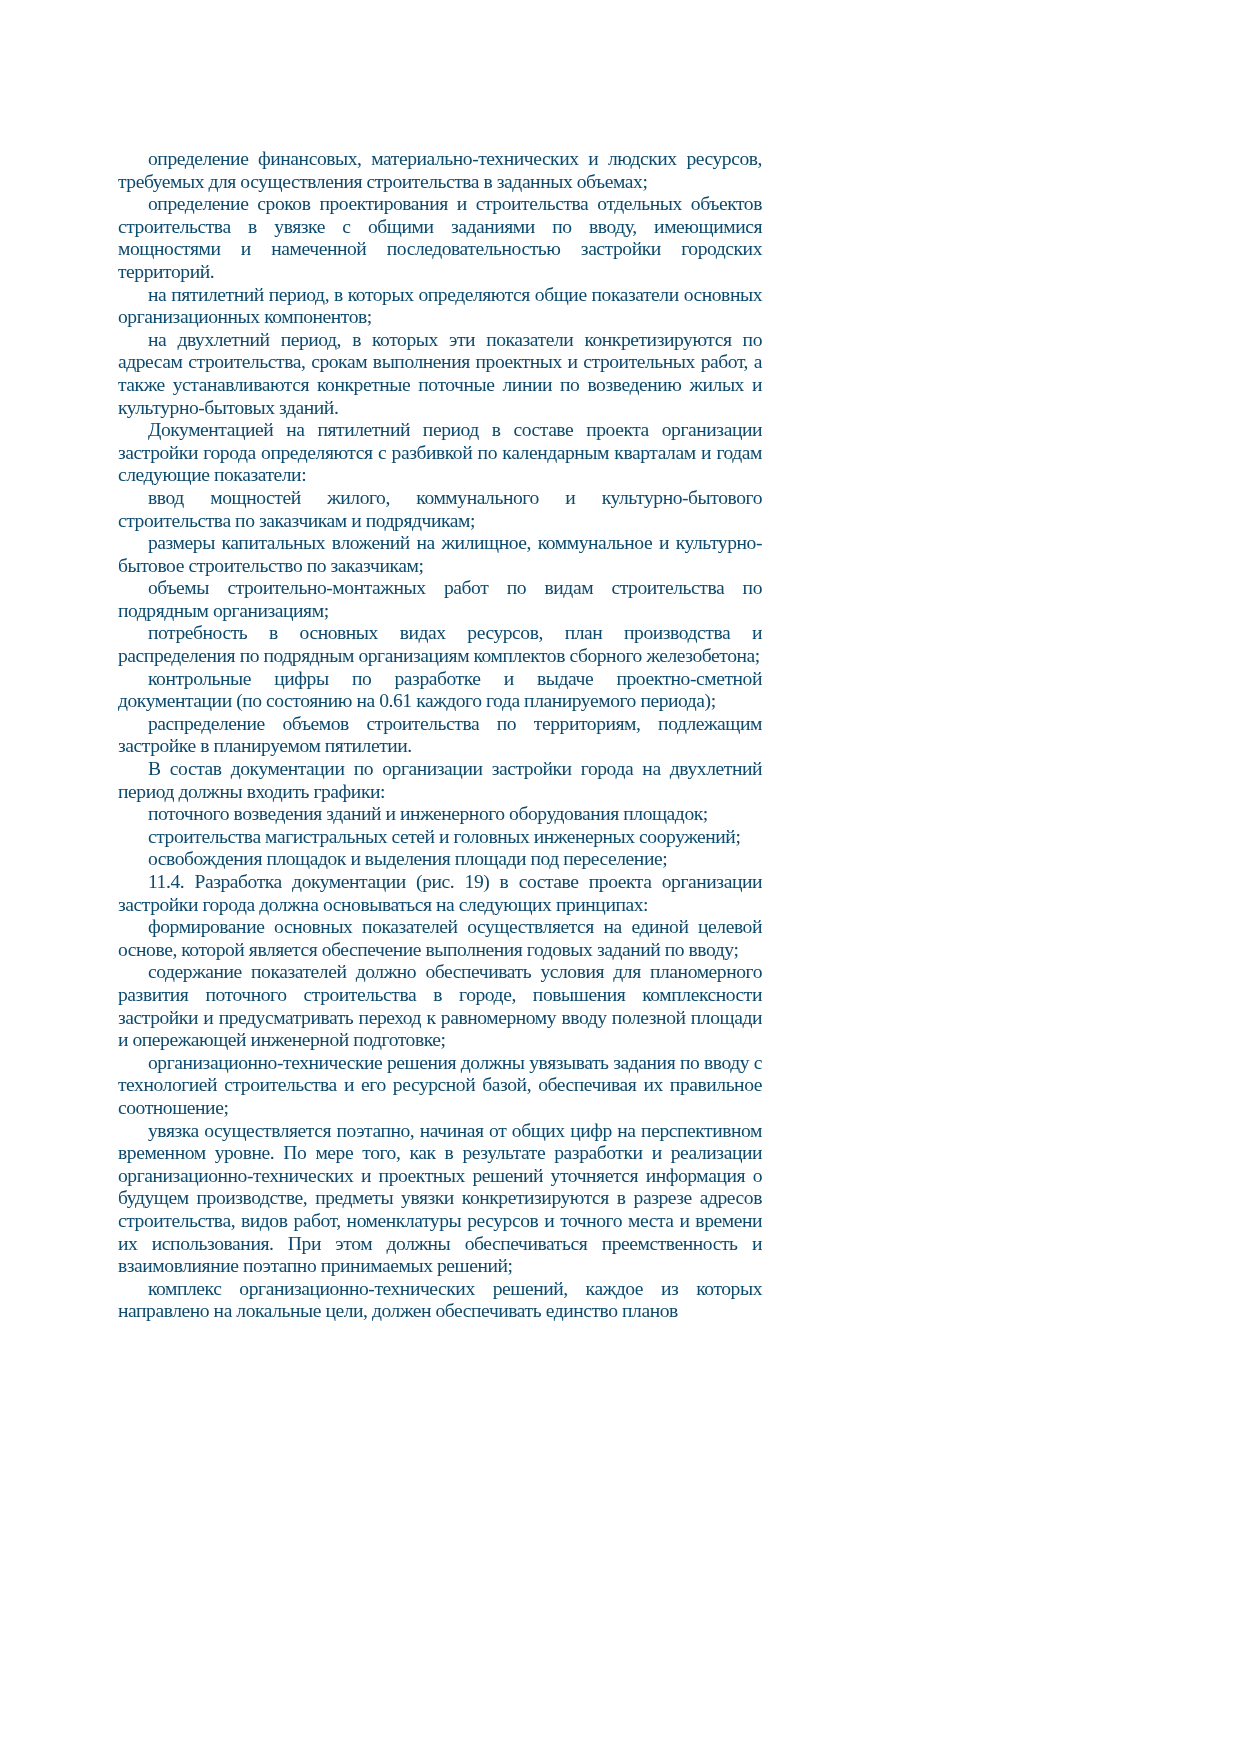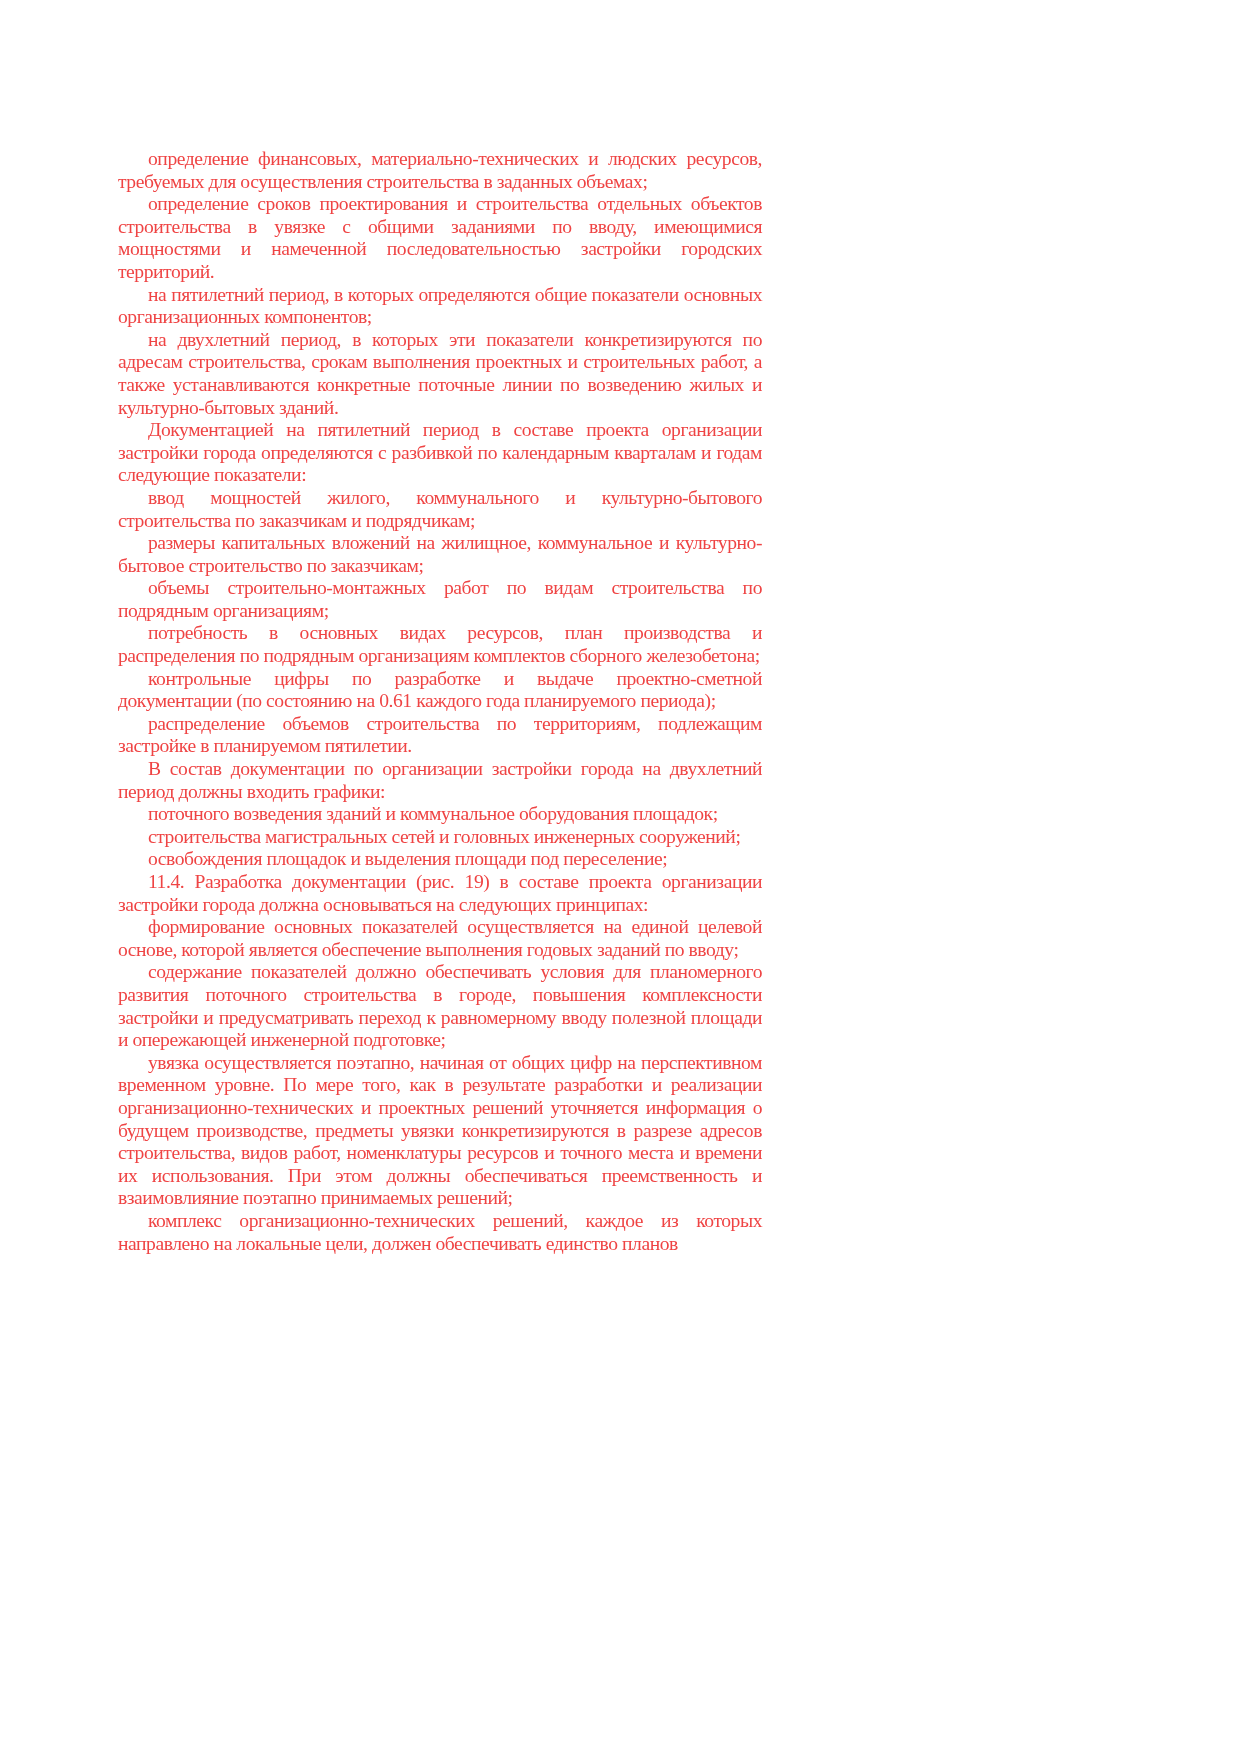--- a/index.html
+++ b/index.html
@@ -11,21 +11,21 @@
       width: 1240px;
       height: 1755px;
       position: relative;
       overflow: hidden;
     }
     .page {
       position: absolute;
       left: 118px;
       top: 148px;
       width: 644px;
-      color: #ef4444;
+      color: #0c4a6e;
       font-family: "Liberation Serif", "DejaVu Serif", serif;
       font-size: 19.6px;
       line-height: 22.6px;
     }
     .para {
       margin: 0;
       text-align: justify;
       text-indent: 30px;
       letter-spacing: -0.45px;
       word-spacing: 0px;
@@ -41,21 +41,22 @@
   <p class="para">на пятилетний период, в которых определяются общие показатели основных организационных компонентов;</p>
   <p class="para">на двухлетний период, в которых эти показатели конкретизируются по адресам строительства, срокам выполнения проектных и строительных работ, а также устанавливаются конкретные поточные линии по возведению жилых и культурно-бытовых зданий.</p>
   <p class="para">Документацией на пятилетний период в составе проекта организации застройки города определяются с разбивкой по календарным кварталам и годам следующие показатели:</p>
   <p class="para">ввод мощностей жилого, коммунального и культурно-бытового строительства по заказчикам и подрядчикам;</p>
   <p class="para">размеры капитальных вложений на жилищное, коммунальное и культурно-бытовое строительство по заказчикам;</p>
   <p class="para">объемы строительно-монтажных работ по видам строительства по подрядным организациям;</p>
   <p class="para">потребность в основных видах ресурсов, план производства и распределения по подрядным организациям комплектов сборного железобетона;</p>
   <p class="para">контрольные цифры по разработке и выдаче проектно-сметной документации (по состоянию на 0.61 каждого года планируемого периода);</p>
   <p class="para">распределение объемов строительства по территориям, подлежащим застройке в планируемом пятилетии.</p>
   <p class="para">В состав документации по организации застройки города на двухлетний период должны входить графики:</p>
-  <p class="para">поточного возведения зданий и коммунальное оборудования площадок;</p>
+  <p class="para">поточного возведения зданий и инженерного оборудования площадок;</p>
   <p class="para">строительства магистральных сетей и головных инженерных сооружений;</p>
   <p class="para">освобождения площадок и выделения площади под переселение;</p>
   <p class="para">11.4. Разработка документации (рис. 19) в составе проекта организации застройки города должна основываться на следующих принципах:</p>
   <p class="para">формирование основных показателей осуществляется на единой целевой основе, которой является обеспечение выполнения годовых заданий по вводу;</p>
   <p class="para">содержание показателей должно обеспечивать условия для планомерного развития поточного строительства в городе, повышения комплексности застройки и предусматривать переход к равномерному вводу полезной площади и опережающей инженерной подготовке;</p>
+  <p class="para">организационно-технические решения должны увязывать задания по вводу с технологией строительства и его ресурсной базой, обеспечивая их правильное соотношение;</p>
   <p class="para">увязка осуществляется поэтапно, начиная от общих цифр на перспективном временном уровне. По мере того, как в результате разработки и реализации организационно-технических и проектных решений уточняется информация о будущем производстве, предметы увязки конкретизируются в разрезе адресов строительства, видов работ, номенклатуры ресурсов и точного места и времени их использования. При этом должны обеспечиваться преемственность и взаимовлияние поэтапно принимаемых решений;</p>
   <p class="para">комплекс организационно-технических решений, каждое из которых направлено на локальные цели, должен обеспечивать единство планов</p>
 </div>
 
 </body></html>

